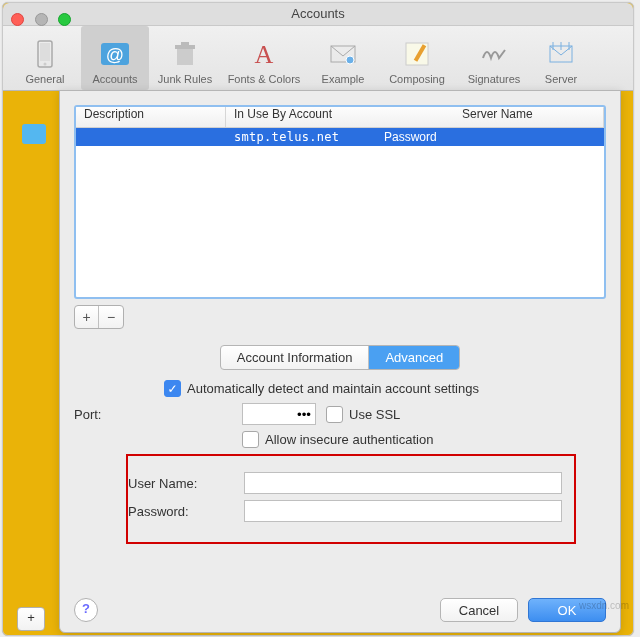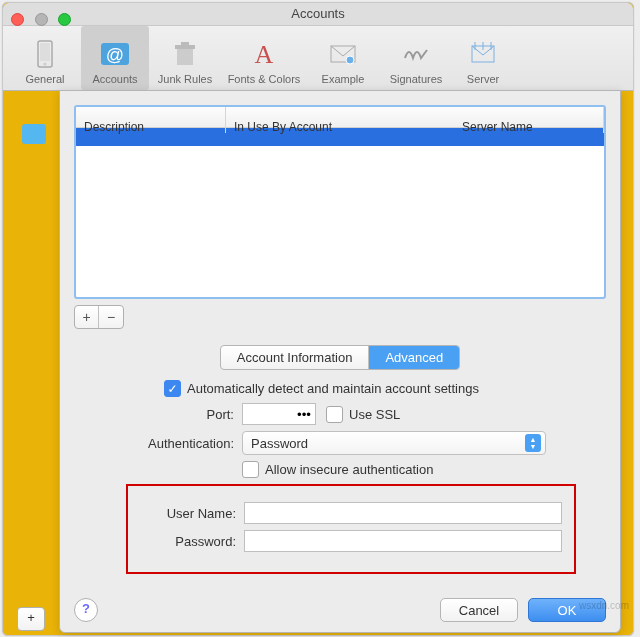--- a/index.html
+++ b/index.html
@@ -114,30 +114,30 @@
     overflow: hidden;
   }
   .tbl-head {
     display: flex;
     height: 20px;
     background: linear-gradient(#fdfdfd,#f0f0f0);
     border-bottom: 1px solid #d0d0d0;
     font-size: 12px;
     color: #333;
   }
-  .th { padding: 13px 8px; border-right: 1px solid #d6d6d6; box-sizing: border-box;}
+  .th { padding: 0 8px; border-right: 1px solid #d6d6d6; box-sizing: border-box;}
   .c1 { width: 150px;} .c2 { width: 150px;} .c3 { flex: 1; border-right:none;}
   .tbl-row {
     display: flex;
     height: 18px;
     background: #2a6fe0;
     color: #fff;
     font-size: 12px;
   }
-  .tbl-row div { padding: 17px 8px; box-sizing: border-box;}
+  .tbl-row div { padding: 2px 8px; box-sizing: border-box;}
   .tbl-row .c2 { font-family: Menlo, Monaco, monospace; font-weight: 500; letter-spacing: .3px;}
   
   .seg {
     margin-top: 6px;
     display: inline-flex;
     border: 1px solid #b0b0b0;
     border-radius: 4px;
     overflow: hidden;
     background: linear-gradient(#ffffff,#f2f2f2);
   }
@@ -165,21 +165,21 @@
     border-right: 1px solid #c0c0c0;
     cursor: default;
   }
   .tab:last-child { border-right:none;}
   .tab.sel {
     background: #4aa0f2;
     color: #fff;
   }
   
   .line { display: flex; align-items: center; margin: 6px 0; }
-  .lbl { width: 160px; text-align: right; padding-right: 8px; color: #333;}
+  .lbl { width: 160px; padding-right: 8px; color: #333;}
   .chk {
     width: 15px; height: 15px; border: 1px solid #a8a8a8;
     border-radius: 3px; background: #fff; margin-right: 6px;
     display:inline-flex; align-items:center; justify-content:center;
   }
   .chk.on { background: #3c87f0; border-color:#3c87f0; }
   .chk.on::after { content:"✓"; color:#fff; font-size:12px; line-height:12px;}
   .txt-input {
     height: 20px; border: 1px solid #bfbfbf;
     background: #fff; padding: 0 4px;
@@ -287,20 +287,29 @@
     </div>
     <div class="tb-item">
       <div class="tb-icon">
         <svg width="30" height="28">
             <rect x="3" y="6" width="24" height="16" fill="none" stroke="#aaa"></rect>
             <polyline points="3,6 15,16 27,6" fill="none" stroke="#aaa"></polyline>
             <circle cx="22" cy="20" r="4" fill="#6bb0e8" stroke="#fff"></circle>
           </svg>
       </div>
       <span>Example</span>
+    </div>
+    <div class="tb-item" style="width:76px">
+      <div class="tb-icon">
+        <svg width="28" height="28">
+            <rect x="3" y="3" width="22" height="22" fill="#f9f9e8" stroke="#ccc"></rect>
+            <rect x="15" y="4" width="4" height="18" fill="#e8a030" transform="rotate(30 17 13)"></rect>
+          </svg>
+      </div>
+      <span>Composing</span>
     </div>
     <div class="tb-item" style="width:74px">
       <div class="tb-icon">
         <svg width="30" height="28">
             <path d="M4 18 Q8 6 12 18 Q16 6 20 18 L26 10" fill="none" stroke="#999" stroke-width="2"></path>
           </svg>
       </div>
       <span>Signatures</span>
     </div>
     <div class="tb-item" style="width:56px">
@@ -328,21 +337,21 @@
       
       <div class="tbl-wrap">
         <div class="tbl-head">
           <div class="th c1">Description</div>
           <div class="th c3">In Use By Account</div>
           <div class="th c2">Server Name</div>
         </div>
         <div class="tbl-row">
           <div class="c1"></div>
           <div class="c2">smtp.telus.net</div>
-          <div class="c3">Viewing</div>
+          <div class="c3">Password</div>
         </div>
       </div>
 
       <div class="seg">
         <button>+</button>
         <button>−</button>
       </div>
 
       
       <div class="tabs">
@@ -357,27 +366,20 @@
       </div>
 
       <div class="line">
         <span class="lbl">Port:</span>
         <input class="txt-input" style="width: 64px; text-align: right;" value="•••">
         <span style="width:10px"></span>
         <span class="chk"></span>
         <span>Use SSL</span>
       </div>
 
-      <div class="line">
-        <span class="lbl">Authentication:</span>
-        <div class="select">
-          <span>Password</span>
-          <span class="sel-arrows">▲<br>▼</span>
-        </div>
-      </div>
 
       <div class="line" style="margin-left:168px">
         <span class="chk"></span>
         <span>Allow insecure authentication</span>
       </div>
 
       <div class="redbox">
         <div class="line">
           <span class="lbl" style="width:108px">User Name:</span>
           <input class="txt-input" style="flex: 1 1 0%;" value="">

